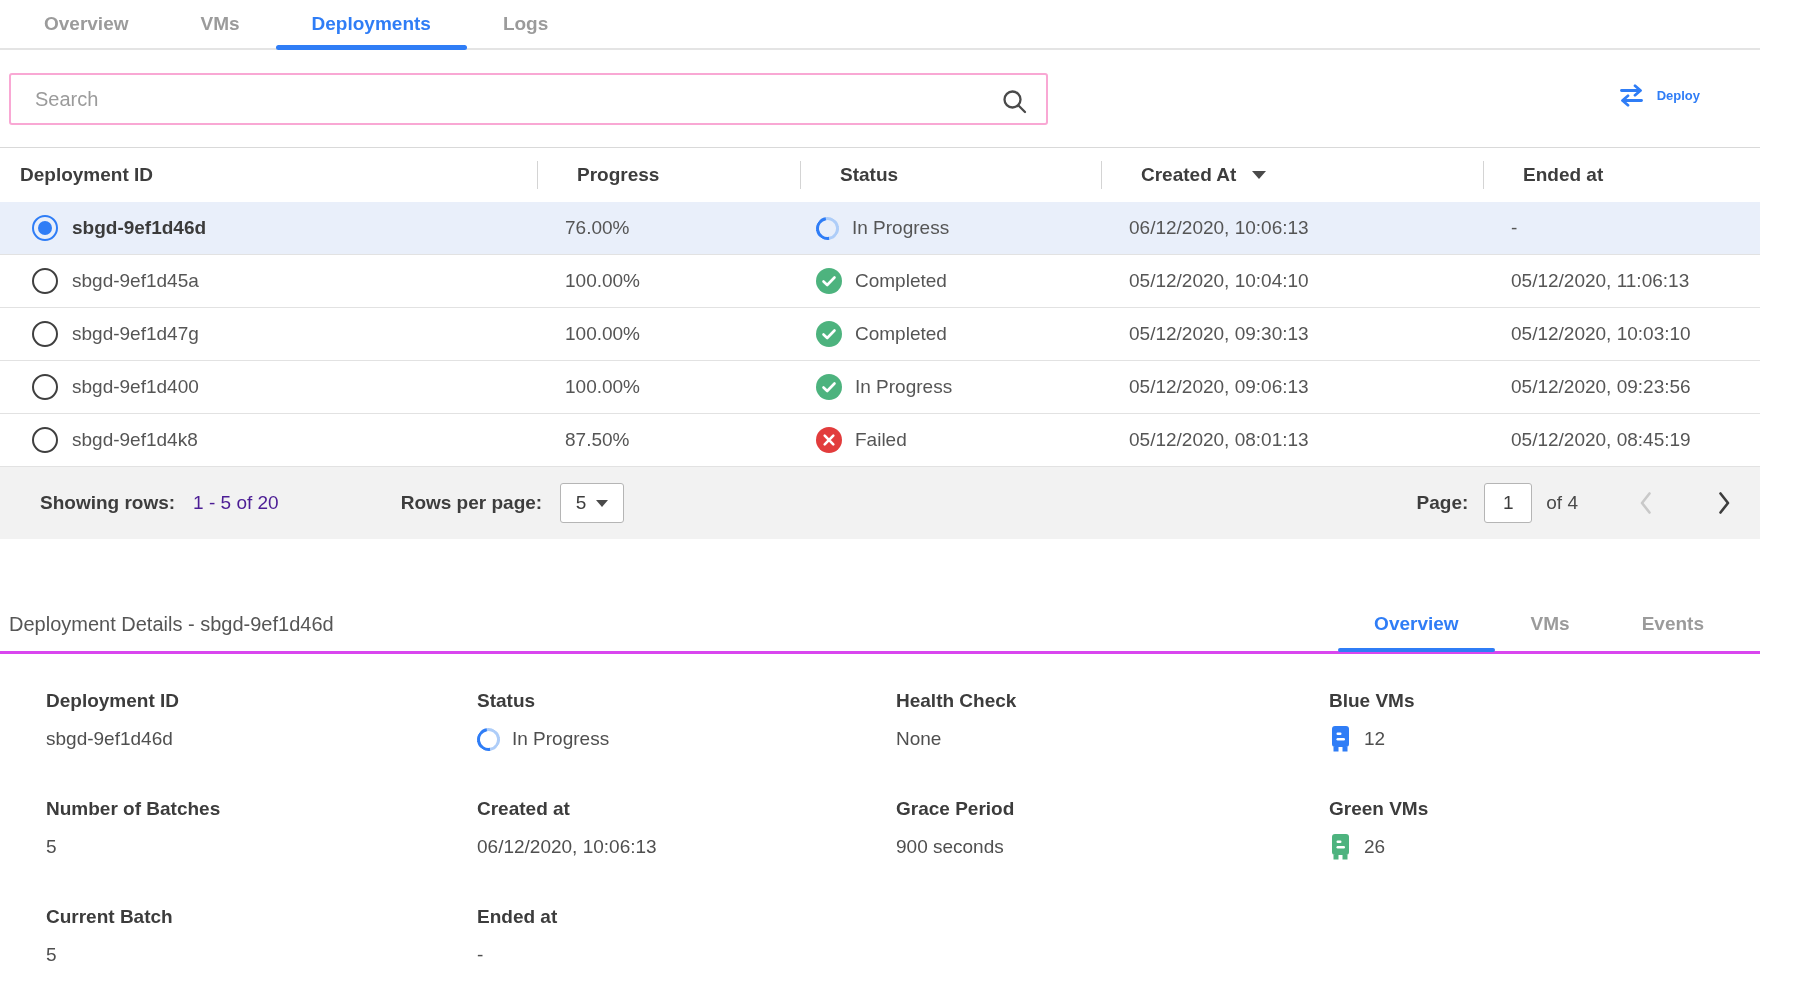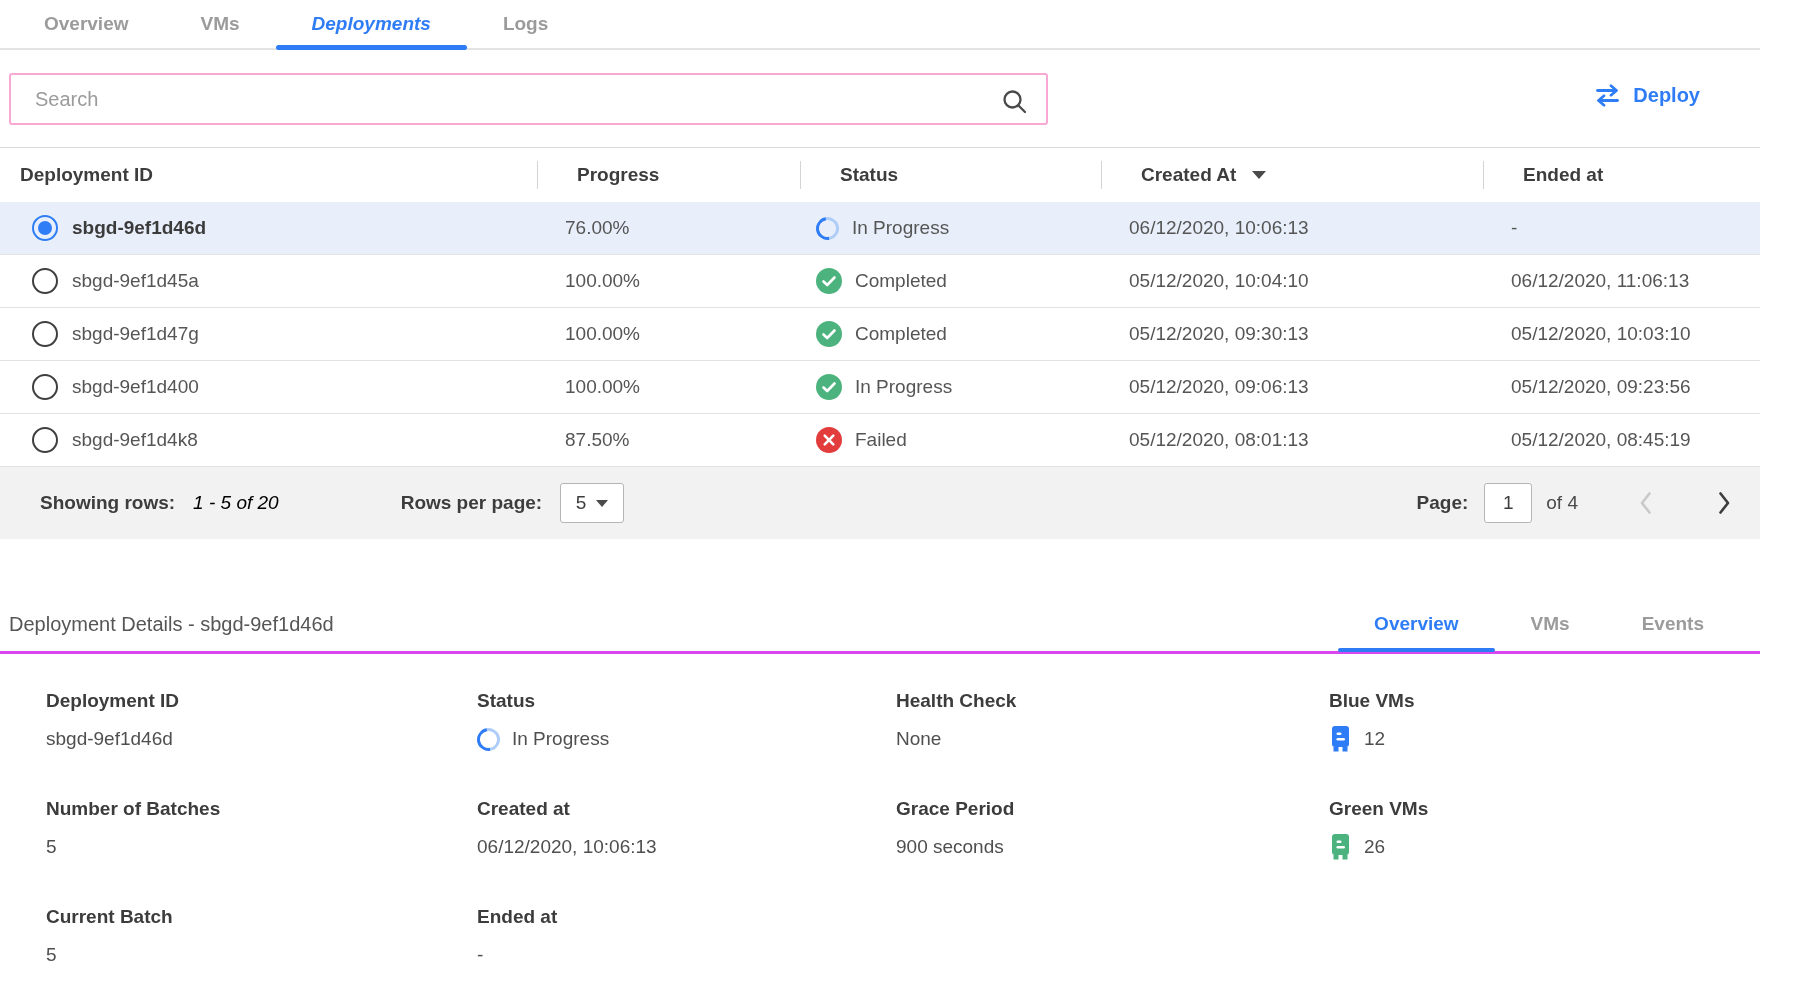--- a/index.html
+++ b/index.html
@@ -7,30 +7,30 @@
   body {
     width: 1816px; height: 992px; overflow: hidden; position: relative;
     font-family: "Liberation Sans", "DejaVu Sans", sans-serif;
     color: #4a4a4a; font-size: 19px;
   }
   .page { width: 1760px; height: 992px; position: relative; overflow: hidden; }
 
   
   .tabbar { display: flex; align-items: stretch; height: 50px; border-bottom: 2px solid #e4e4e4; padding-left: 8px; }
   .tab { position: relative; display: flex; align-items: center; padding: 0 36px; font-weight: 700; font-size: 19px; color: #9b9b9b; cursor: pointer; }
-  .tab.active { color: #2f7df6; font-style: italic; }
+  .tab.active { color: #2f7df6; }
   .tab.active::after { content: ""; position: absolute; left: 0; right: 0; bottom: -2px; height: 5px; background: #2f7df6; border-radius: 3px; }
 
   
   .toolbar { position: relative; height: 52px; margin-top: 23px; }
   .search-box { position: absolute; left: 9px; top: 0; width: 1039px; height: 52px; border: 2px solid #f9a8d4; border-radius: 3px; background: #fff; }
   .search-box input { width: 100%; height: 100%; border: none; outline: none; background: transparent; padding: 0 60px 0 24px; font-size: 20px; font-family: inherit; color: #4a4a4a; }
   .search-box input::placeholder { color: #9b9b9b; }
   .search-ic { position: absolute; right: 18px; top: 13px; }
-  .deploy { position: absolute; right: 60px; top: 11px; display: flex; align-items: center; gap: 12px; background: none; border: none; cursor: pointer; color: #2f7df6; font-weight: 700; font-size: 20px; font-family: inherit; }
+  .deploy { position: absolute; right: 60px; top: 11px; display: flex; align-items: center; gap: 12px; background: none; border: none; cursor: pointer; color: #2f7df6; font-weight: 700; font-size: 13px; font-family: inherit; }
   .refresh { position: absolute; left: 1789px; top: 12px; }
 
   
   .table { margin-top: 22px; }
   .thead, .tr { display: grid; grid-template-columns: 537px 263px 301px 382px 333px; align-items: center; }
   .thead { height: 55px; border-top: 1px solid #d9d9d9; font-weight: 700; color: #3d3d3d; }
   .th { position: relative; height: 100%; display: flex; align-items: center; padding-left: 40px; }
   .th.first { padding-left: 20px; }
   .th.sep::before { content: ""; position: absolute; left: 0; top: 13px; bottom: 13px; width: 1px; background: #d4d4d4; }
   .caret-down { display: inline-block; width: 0; height: 0; border-left: 7px solid transparent; border-right: 7px solid transparent; border-top: 8px solid #4a4a4a; margin-left: 16px; }
@@ -41,21 +41,21 @@
   .td.first { padding-left: 32px; gap: 14px; }
   .td.status { gap: 13px; padding-left: 16px; }
   .radio { width: 26px; height: 26px; border: 2.5px solid #3f3f3f; border-radius: 50%; flex: 0 0 auto; position: relative; }
   .radio.checked { border-color: #2f7df6; }
   .radio.checked::after { content: ""; position: absolute; left: 3.5px; top: 3.5px; width: 14px; height: 14px; border-radius: 50%; background: #2f7df6; }
   .spinner { width: 23px; height: 23px; border-radius: 50%; border: 3px solid #aecdf8; border-left-color: #2f7df6; border-bottom-color: #2f7df6; transform: rotate(35deg); flex: 0 0 auto; }
 
   
   .tfoot { height: 72px; background: #f2f2f2; display: flex; align-items: center; padding: 0 26px 0 40px; color: #3d3d3d; }
   .b { font-weight: 700; }
-  .tfoot .showval { margin-left: 18px; color: #000000; font-style: italic; }
+  .tfoot .showval { margin-left: 18px; color: #4c1d95; }
   .tfoot .rpp { margin-left: 122px; }
   .select { margin-left: 18px; width: 64px; height: 40px; background: #fff; border: 1px solid #b5b5b5; border-radius: 3px; display: flex; align-items: center; justify-content: center; gap: 10px; cursor: pointer; }
   .select .caret-down { margin-left: 0; border-left-width: 6px; border-right-width: 6px; border-top-width: 7px; }
   .spacer { flex: 1; }
   .pageinput { margin-left: 16px; width: 48px; height: 40px; border: 1px solid #b5b5b5; border-radius: 3px; text-align: center; font-size: 19px; font-family: inherit; color: #3d3d3d; outline: none; }
   .oftotal { margin-left: 14px; color: #4a4a4a; }
   .chev { margin-left: 58px; cursor: pointer; display: flex; align-items: center; }
   .chev.disabled { cursor: default; }
 
   
@@ -167,21 +167,21 @@
         <svg width="26" height="26" viewBox="0 0 26 26">
             <circle cx="13" cy="13" r="13" fill="#4db37e"></circle>
             <path d="M7.5 13.5 L11.2 17 L18.5 9.5" stroke="#fff" stroke-width="2.6" fill="none" stroke-linecap="round" stroke-linejoin="round"></path>
           </svg>
         <span>Completed</span>
       </div>
       <div class="td">
           <span>05/12/2020, 10:04:10</span>
         </div>
       <div class="td">
-          <span>06/12/2020, 11:06:13</span>
+          <span>05/12/2020, 11:06:13</span>
         </div>
     </div>
 
     <div class="tr">
       <div class="td first">
         <span class="radio"></span>
         <span class="idtext">sbgd-9ef1d47g</span>
       </div>
       <div class="td">
           <span>100.00%</span>

